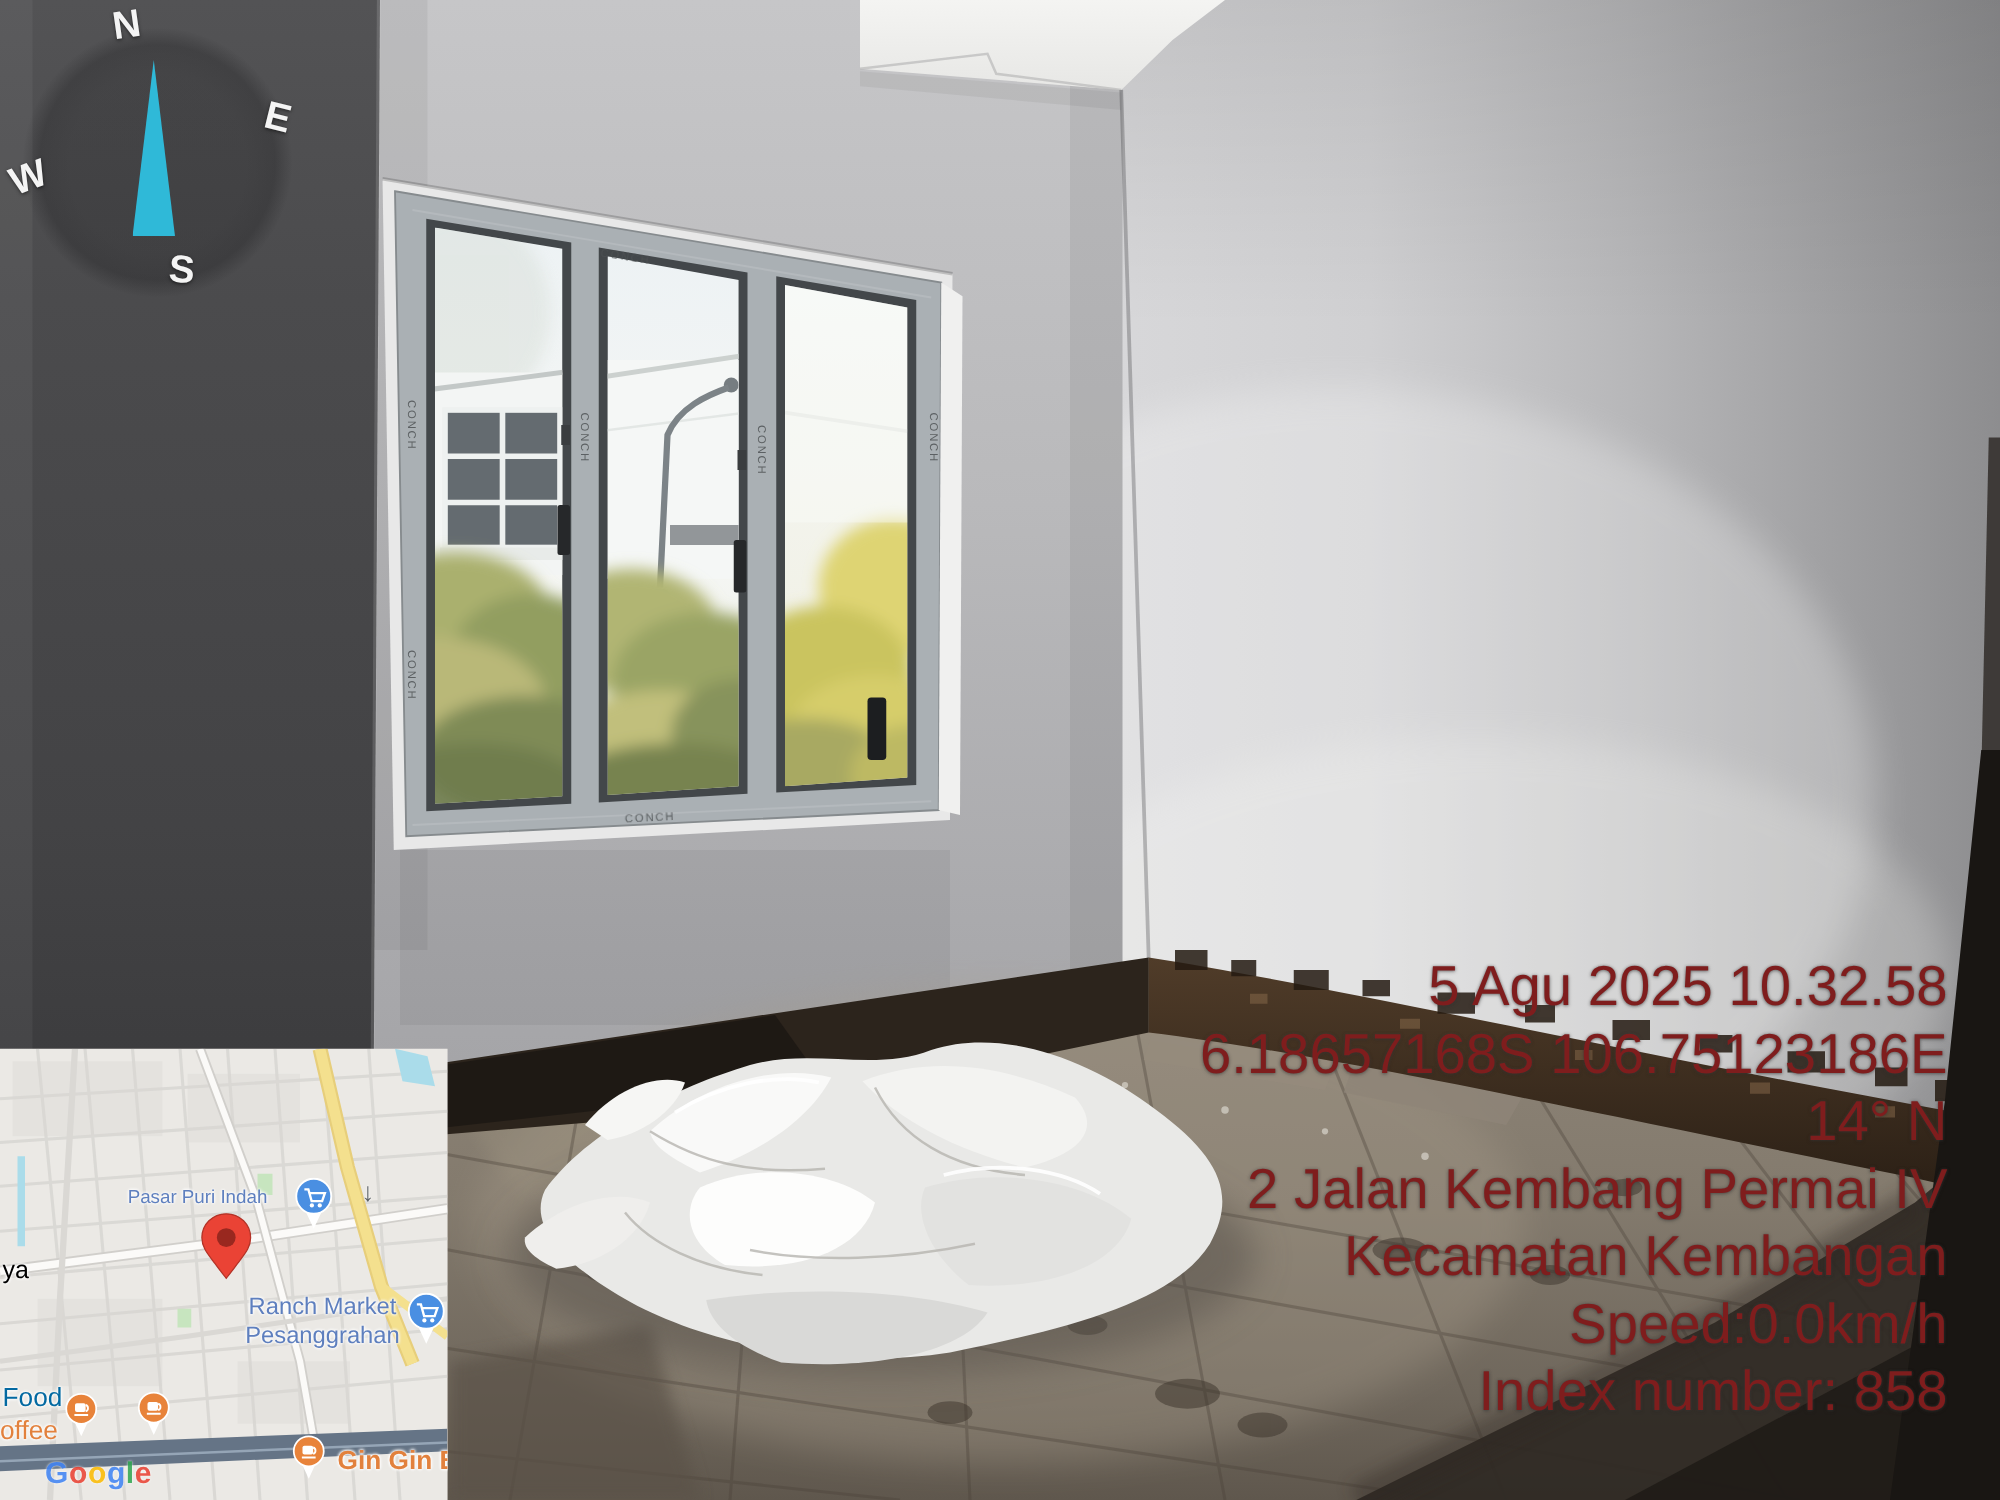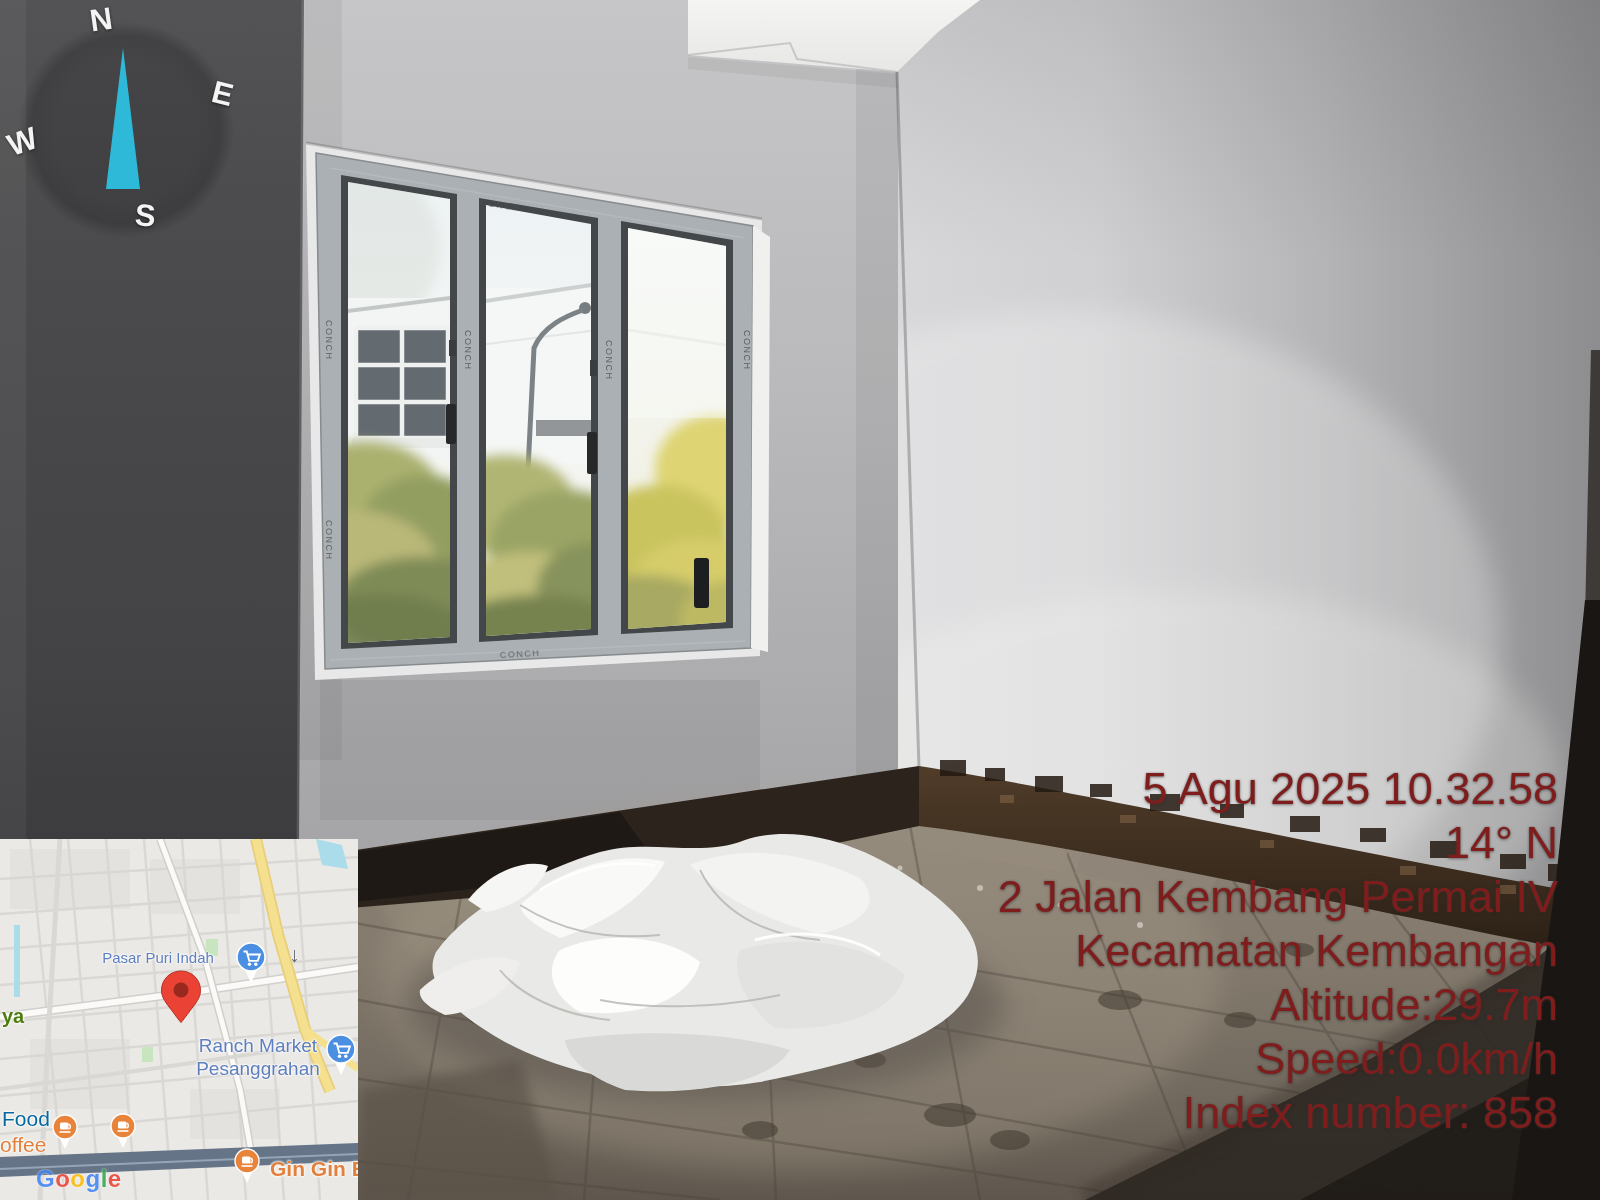--- a/index.html
+++ b/index.html
@@ -29,21 +29,21 @@
 
   
   .minimap{position:absolute;left:0;top:839px;width:358px;height:361px;overflow:hidden;
            background:#eae8e4;}
   .minimap .mlayer{position:absolute;left:0;top:0;}
   .mlabel{position:absolute;font-weight:500;white-space:nowrap;
           text-shadow:0 0 3px #fff,0 0 3px #fff,0 0 2px #fff;}
   .mlabel.center{text-align:center;}
   .lbl-pasar{left:58px;top:110px;width:200px;font-size:15px;}
   .lbl-ranch{left:160px;top:195px;width:196px;font-size:19px;line-height:23px;}
-  .lbl-ya{left:2px;top:166px;font-size:20px;color:#4d7c0f;font-weight:700;}
+  .lbl-ya{left:2px;top:166px;font-size:20px;color:#000000;font-weight:400;}
   .lbl-food{left:2px;top:268px;font-size:21px;}
   .lbl-coffee{left:0px;top:294px;font-size:21px;}
   .lbl-gin{left:270px;top:318px;font-size:21px;font-weight:bold;}
   .gfont{position:absolute;left:10px;top:326px;font-size:24px;font-weight:bold;
          letter-spacing:.5px;opacity:.88;text-shadow:0 0 2px #fff;margin-left:26px;}
   .gfont span{display:inline-block;}
   .gl-0,.gl-3{color:#4285F4;} .gl-1,.gl-5{color:#EA4335;}
   .gl-2{color:#FBBC05;} .gl-4{color:#34A853;}
   .mpin{position:absolute;}
   .arrow-marker{position:absolute;left:289px;top:104px;font-size:21px;font-weight:600;
@@ -463,21 +463,21 @@
     <div class="mlabel lbl-food" style="color: #0369a1;">Food</div>
     <div class="mlabel lbl-coffee" style="color: rgb(226, 129, 61);">offee</div>
     <div class="mlabel lbl-gin" style="color: rgb(226, 129, 61);">Gin Gin Ba</div>
     <div class="gfont">
       <span class="gl-0">G</span><span class="gl-1">o</span><span class="gl-2">o</span><span class="gl-3">g</span><span class="gl-4">l</span><span class="gl-5">e</span>
     </div>
   </div>
 
   <div class="gps" style="color: #7f1d1d;">
     <div>5 Agu 2025 10.32.58</div>
+    <div>6.18657168S 106.75123186E</div>
     <div>14° N</div>
     <div>2 Jalan Kembang Permai IV</div>
     <div>Kecamatan Kembangan</div>
-    <div>Altitude:29.7m</div>
     <div>Speed:0.0km/h</div>
     <div>Index number: 858</div>
   </div>
 
 </div>
 
 </body></html>

